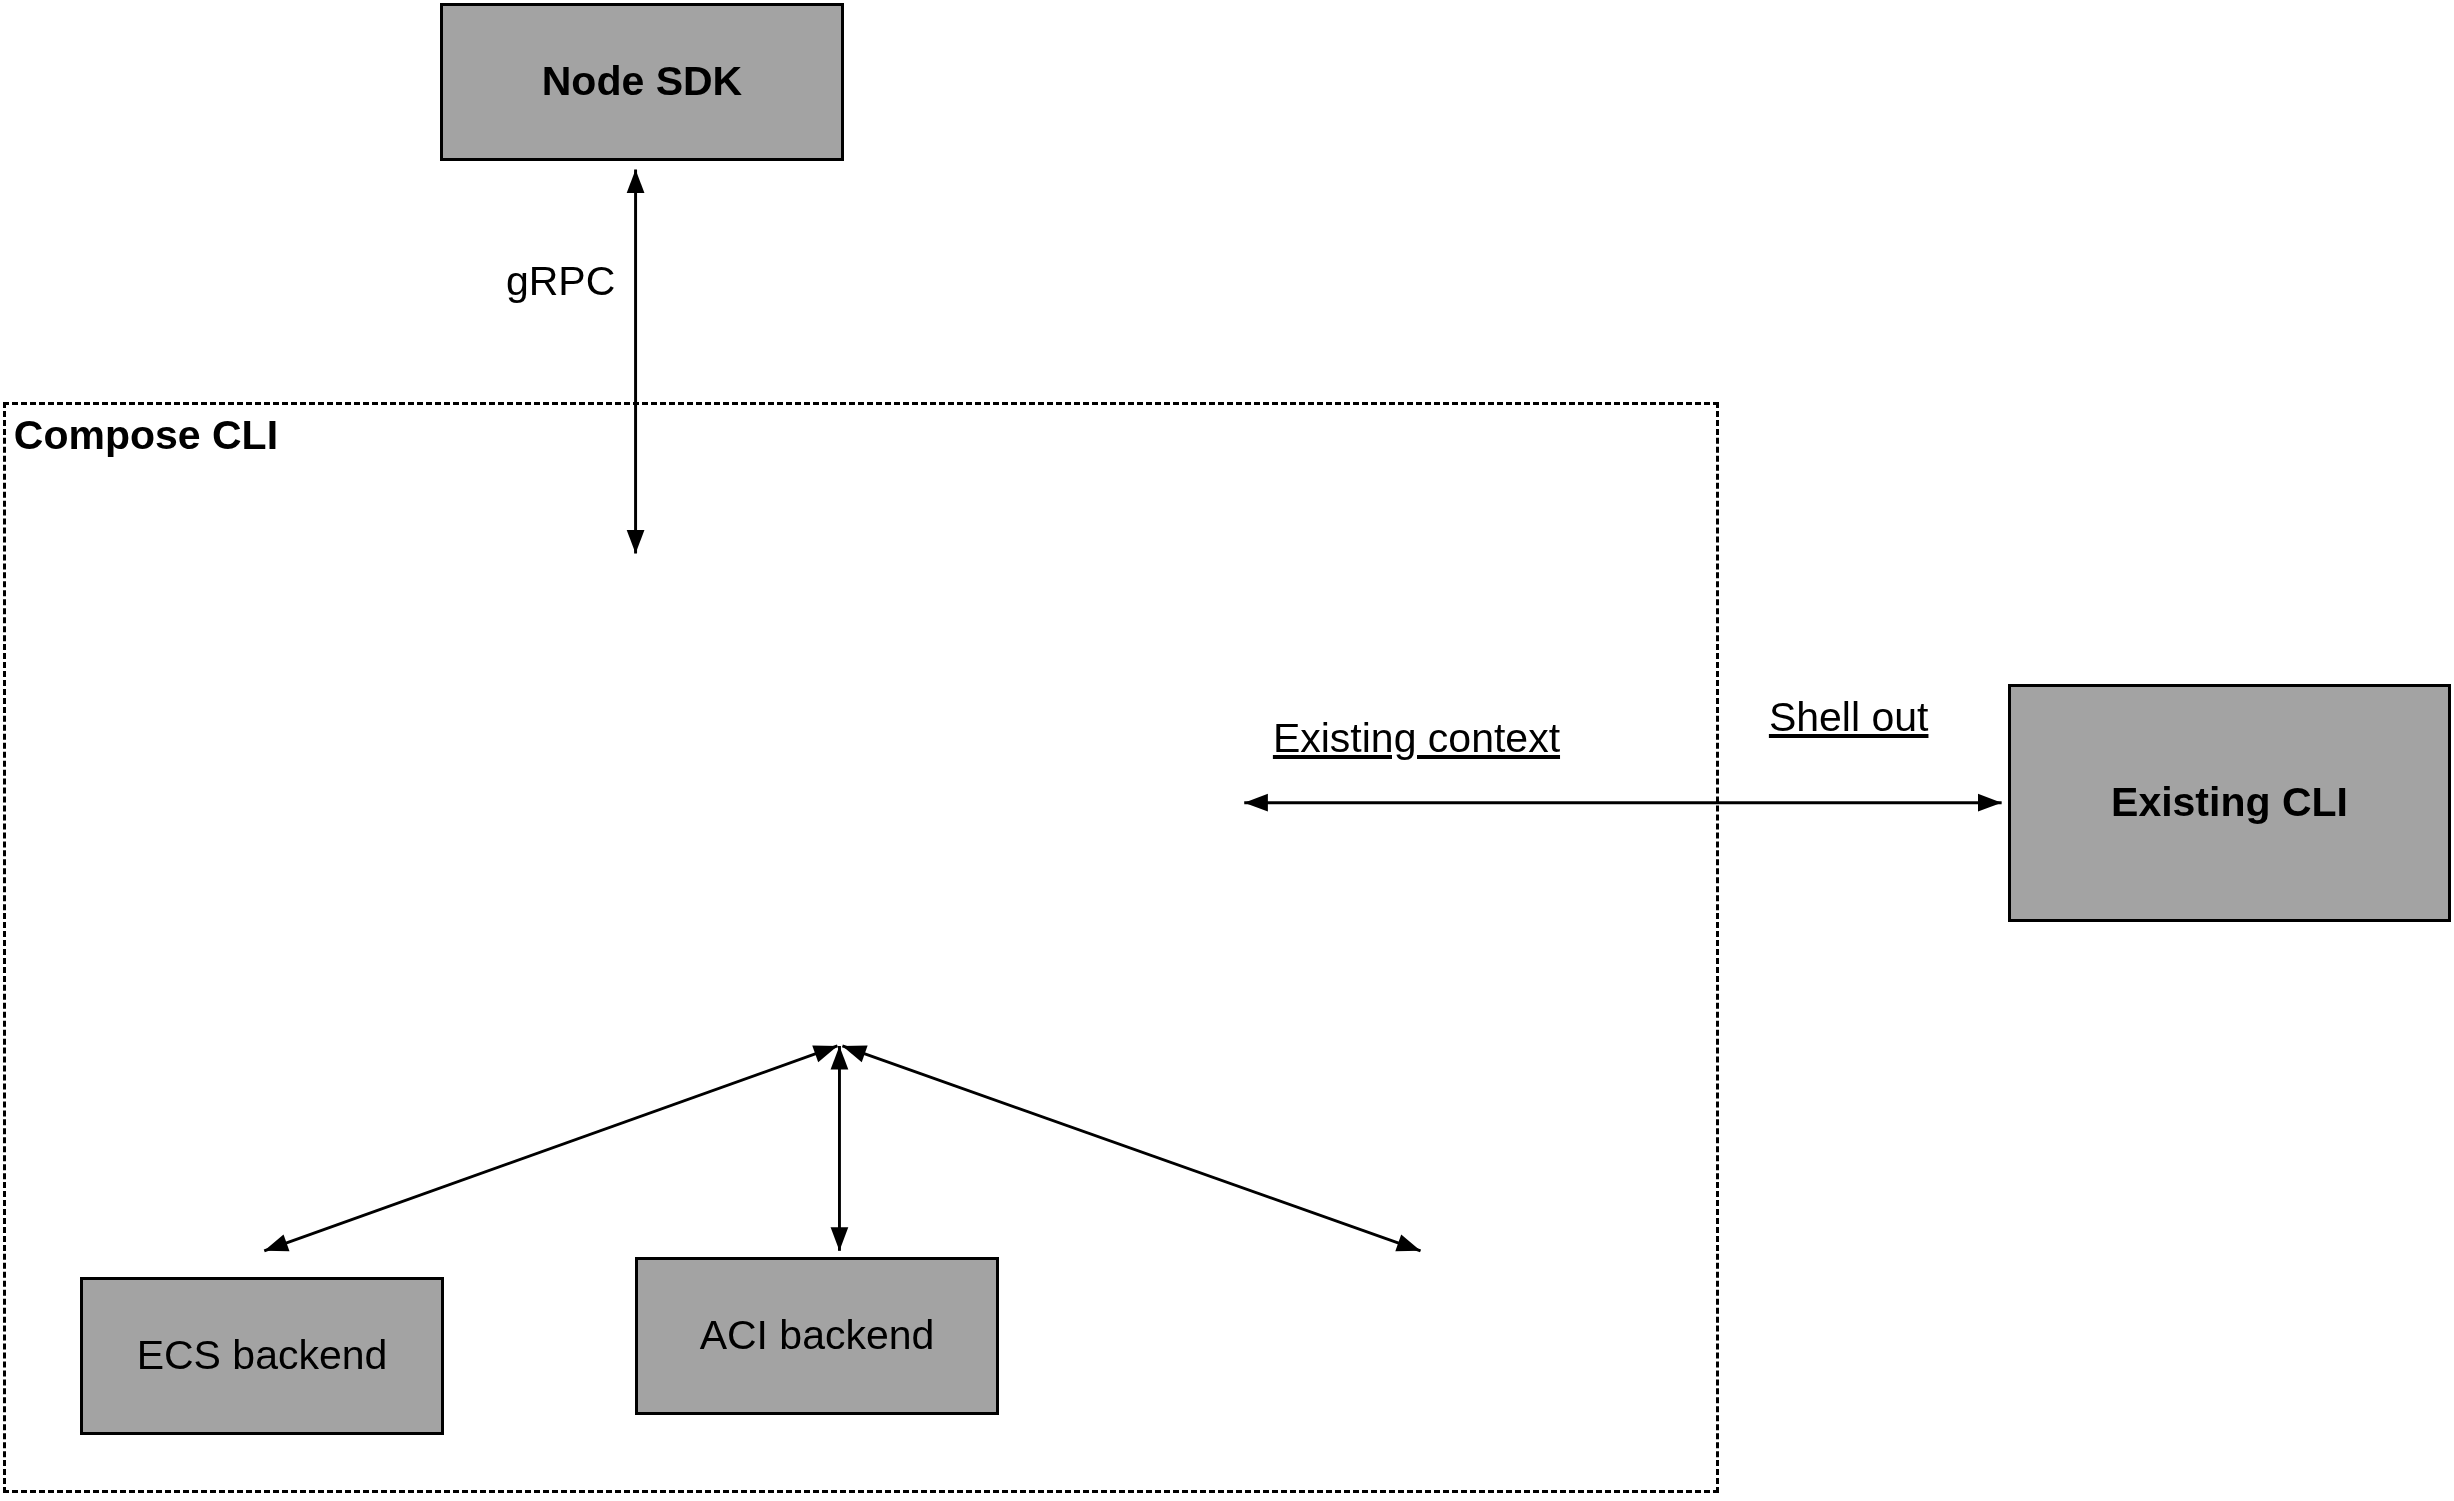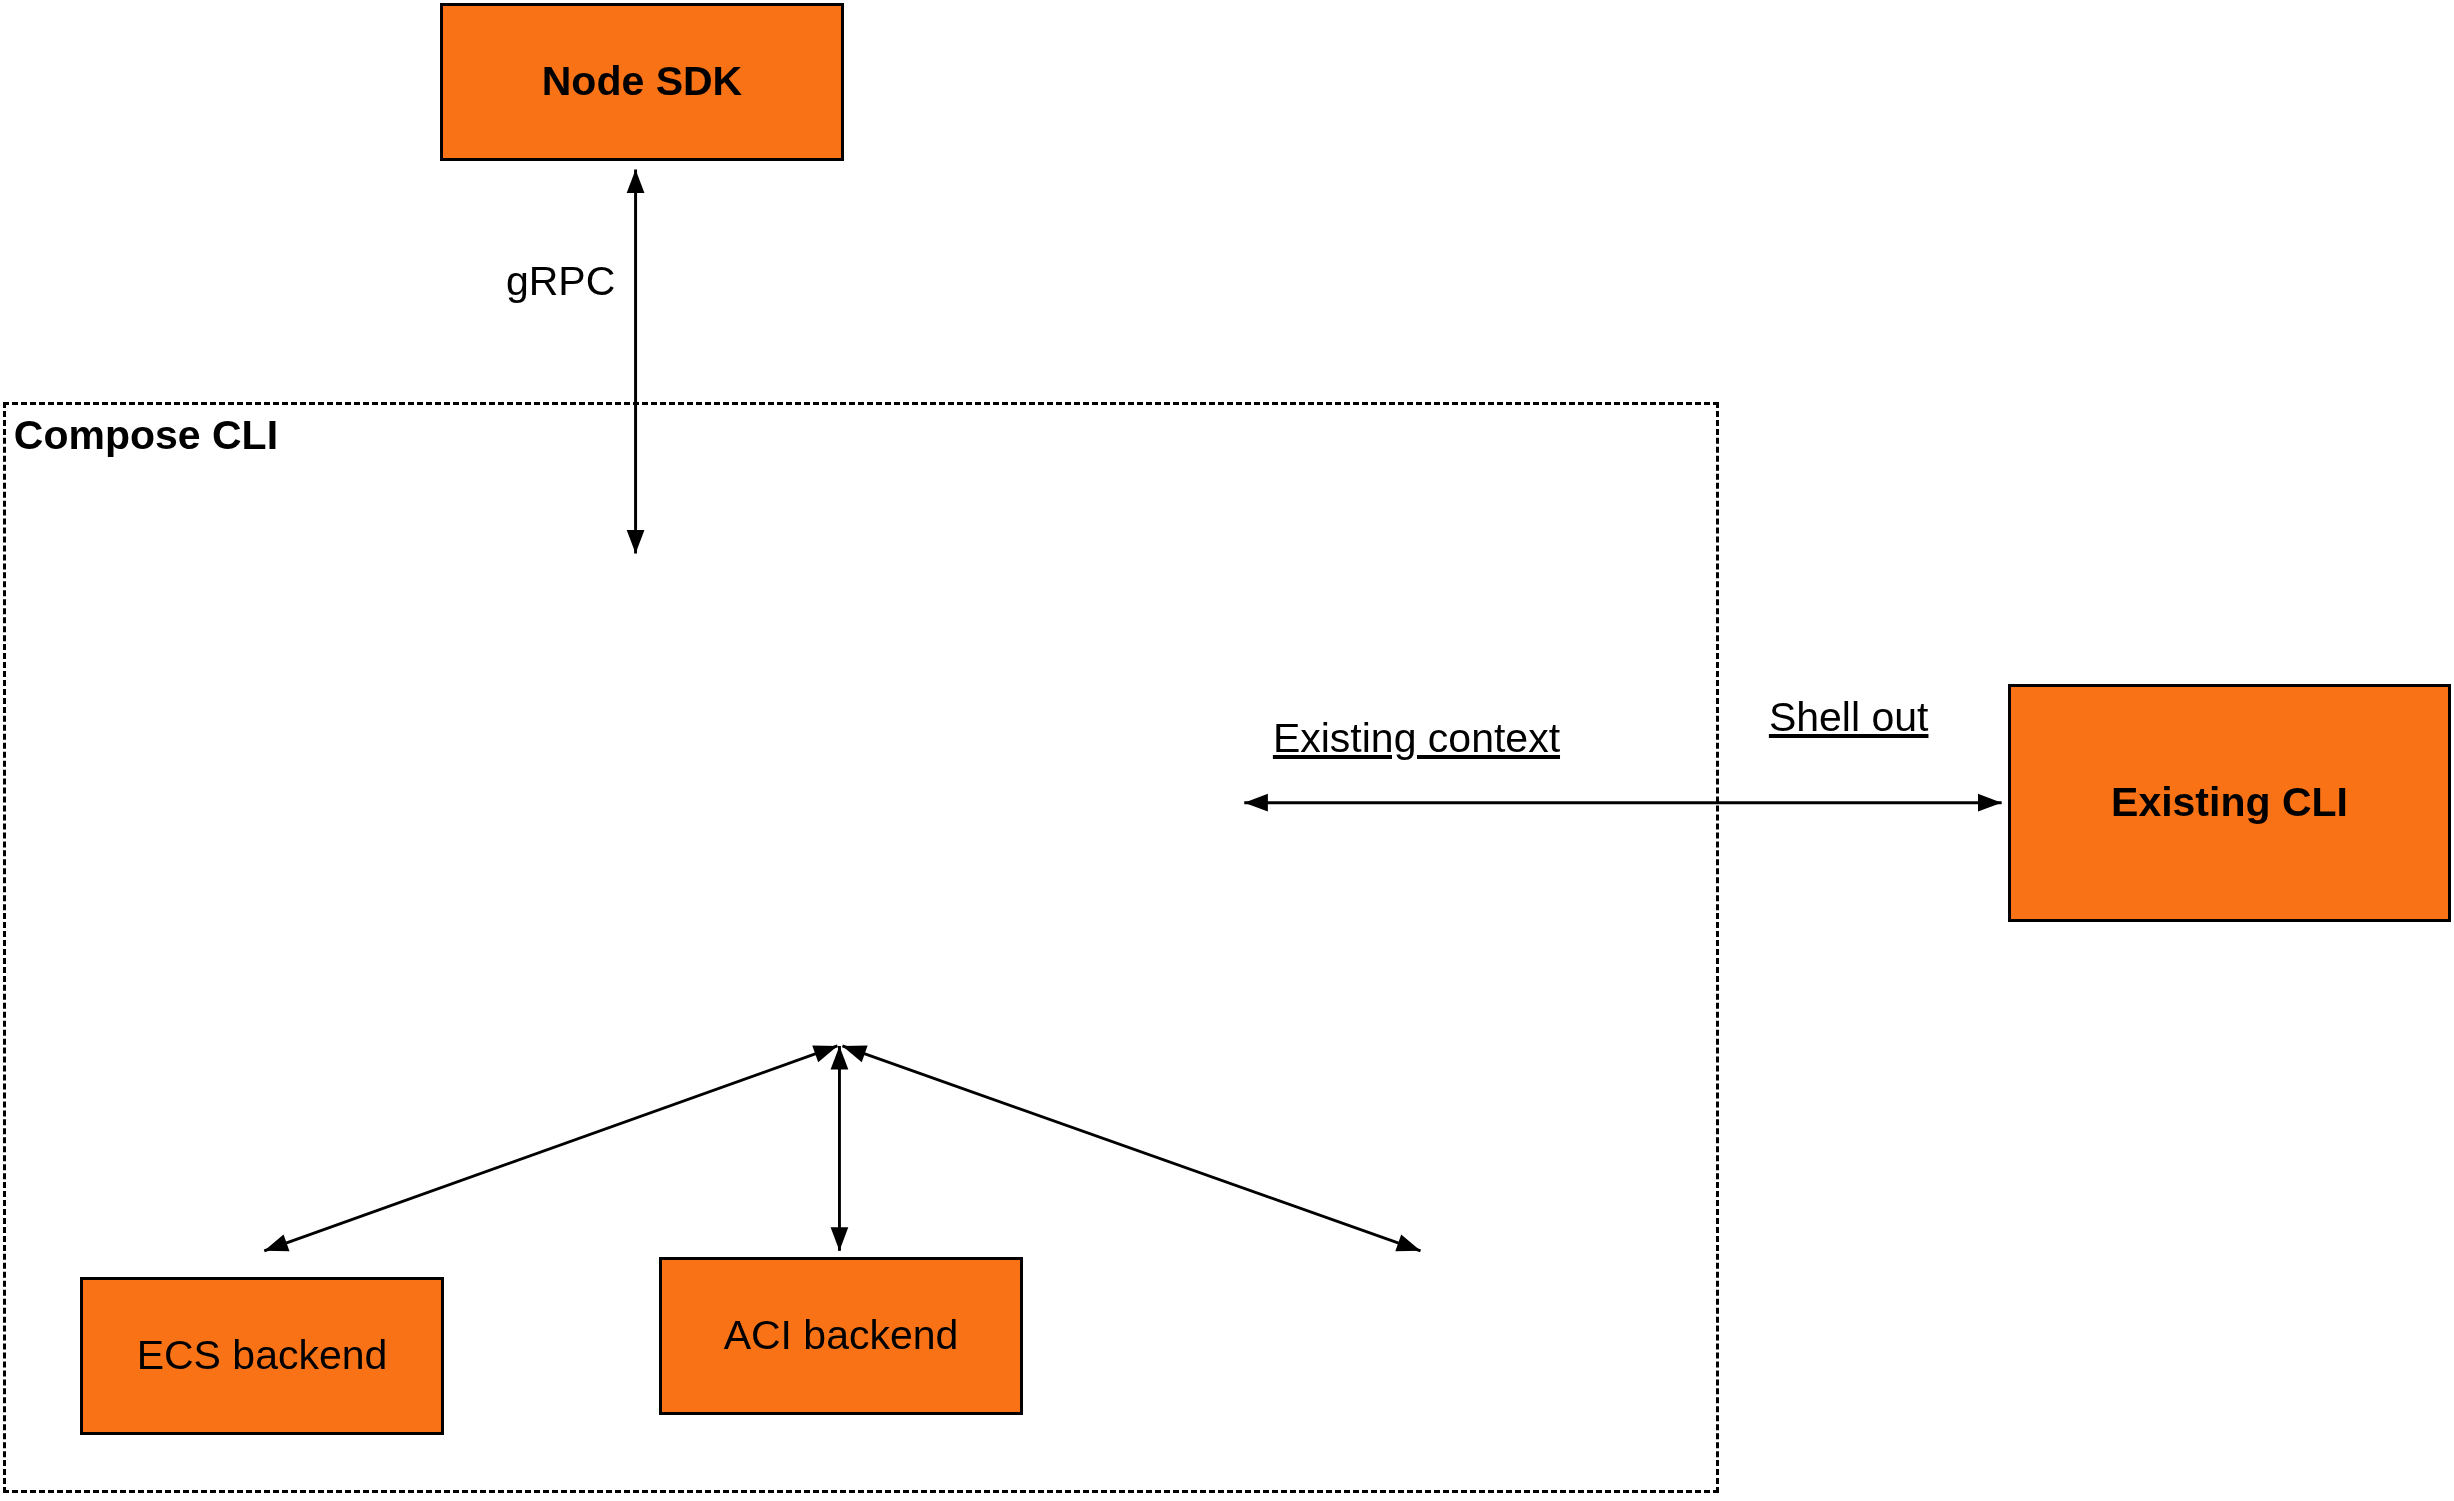--- a/index.html
+++ b/index.html
@@ -18,21 +18,21 @@
   }
   .arrow-layer {
     position: absolute;
     left: 0;
     top: 0;
     pointer-events: none;
   }
   .box {
     position: absolute;
     border: 3px solid #000000;
-    background: #f97316;
+    background: #a3a3a3;
     display: flex;
     align-items: center;
     justify-content: center;
     text-align: center;
     font-size: 41px;
     line-height: 1.2;
     box-sizing: border-box;
   }
   .bold { font-weight: bold; }
   .group-box {
@@ -116,21 +116,21 @@
   </div>
 
 
   <div class="box bold" style="left:2008px; top:684px; width:443px; height:238px;">
     <span>Existing CLI</span>
   </div>
 
   <div class="box" style="left:80px; top:1257px; width:364px; height:158px;margin-top:20px;">
     <span>ECS backend</span>
   </div>
-  <div class="box" style="left:659px; top:1257px; width:364px; height:158px;">
+  <div class="box" style="left:635px; top:1257px; width:364px; height:158px;">
     <span>ACI backend</span>
   </div>
 
   <span class="edge-label" style="left:502px; top:258px;">gRPC</span>
   <span class="edge-label" style="left:1269px; top:715px;text-decoration:underline;">Existing context</span>
   <span class="edge-label" style="left:1765px; top:694px;text-decoration:underline;">Shell out</span>
 
 </div>
 
 

